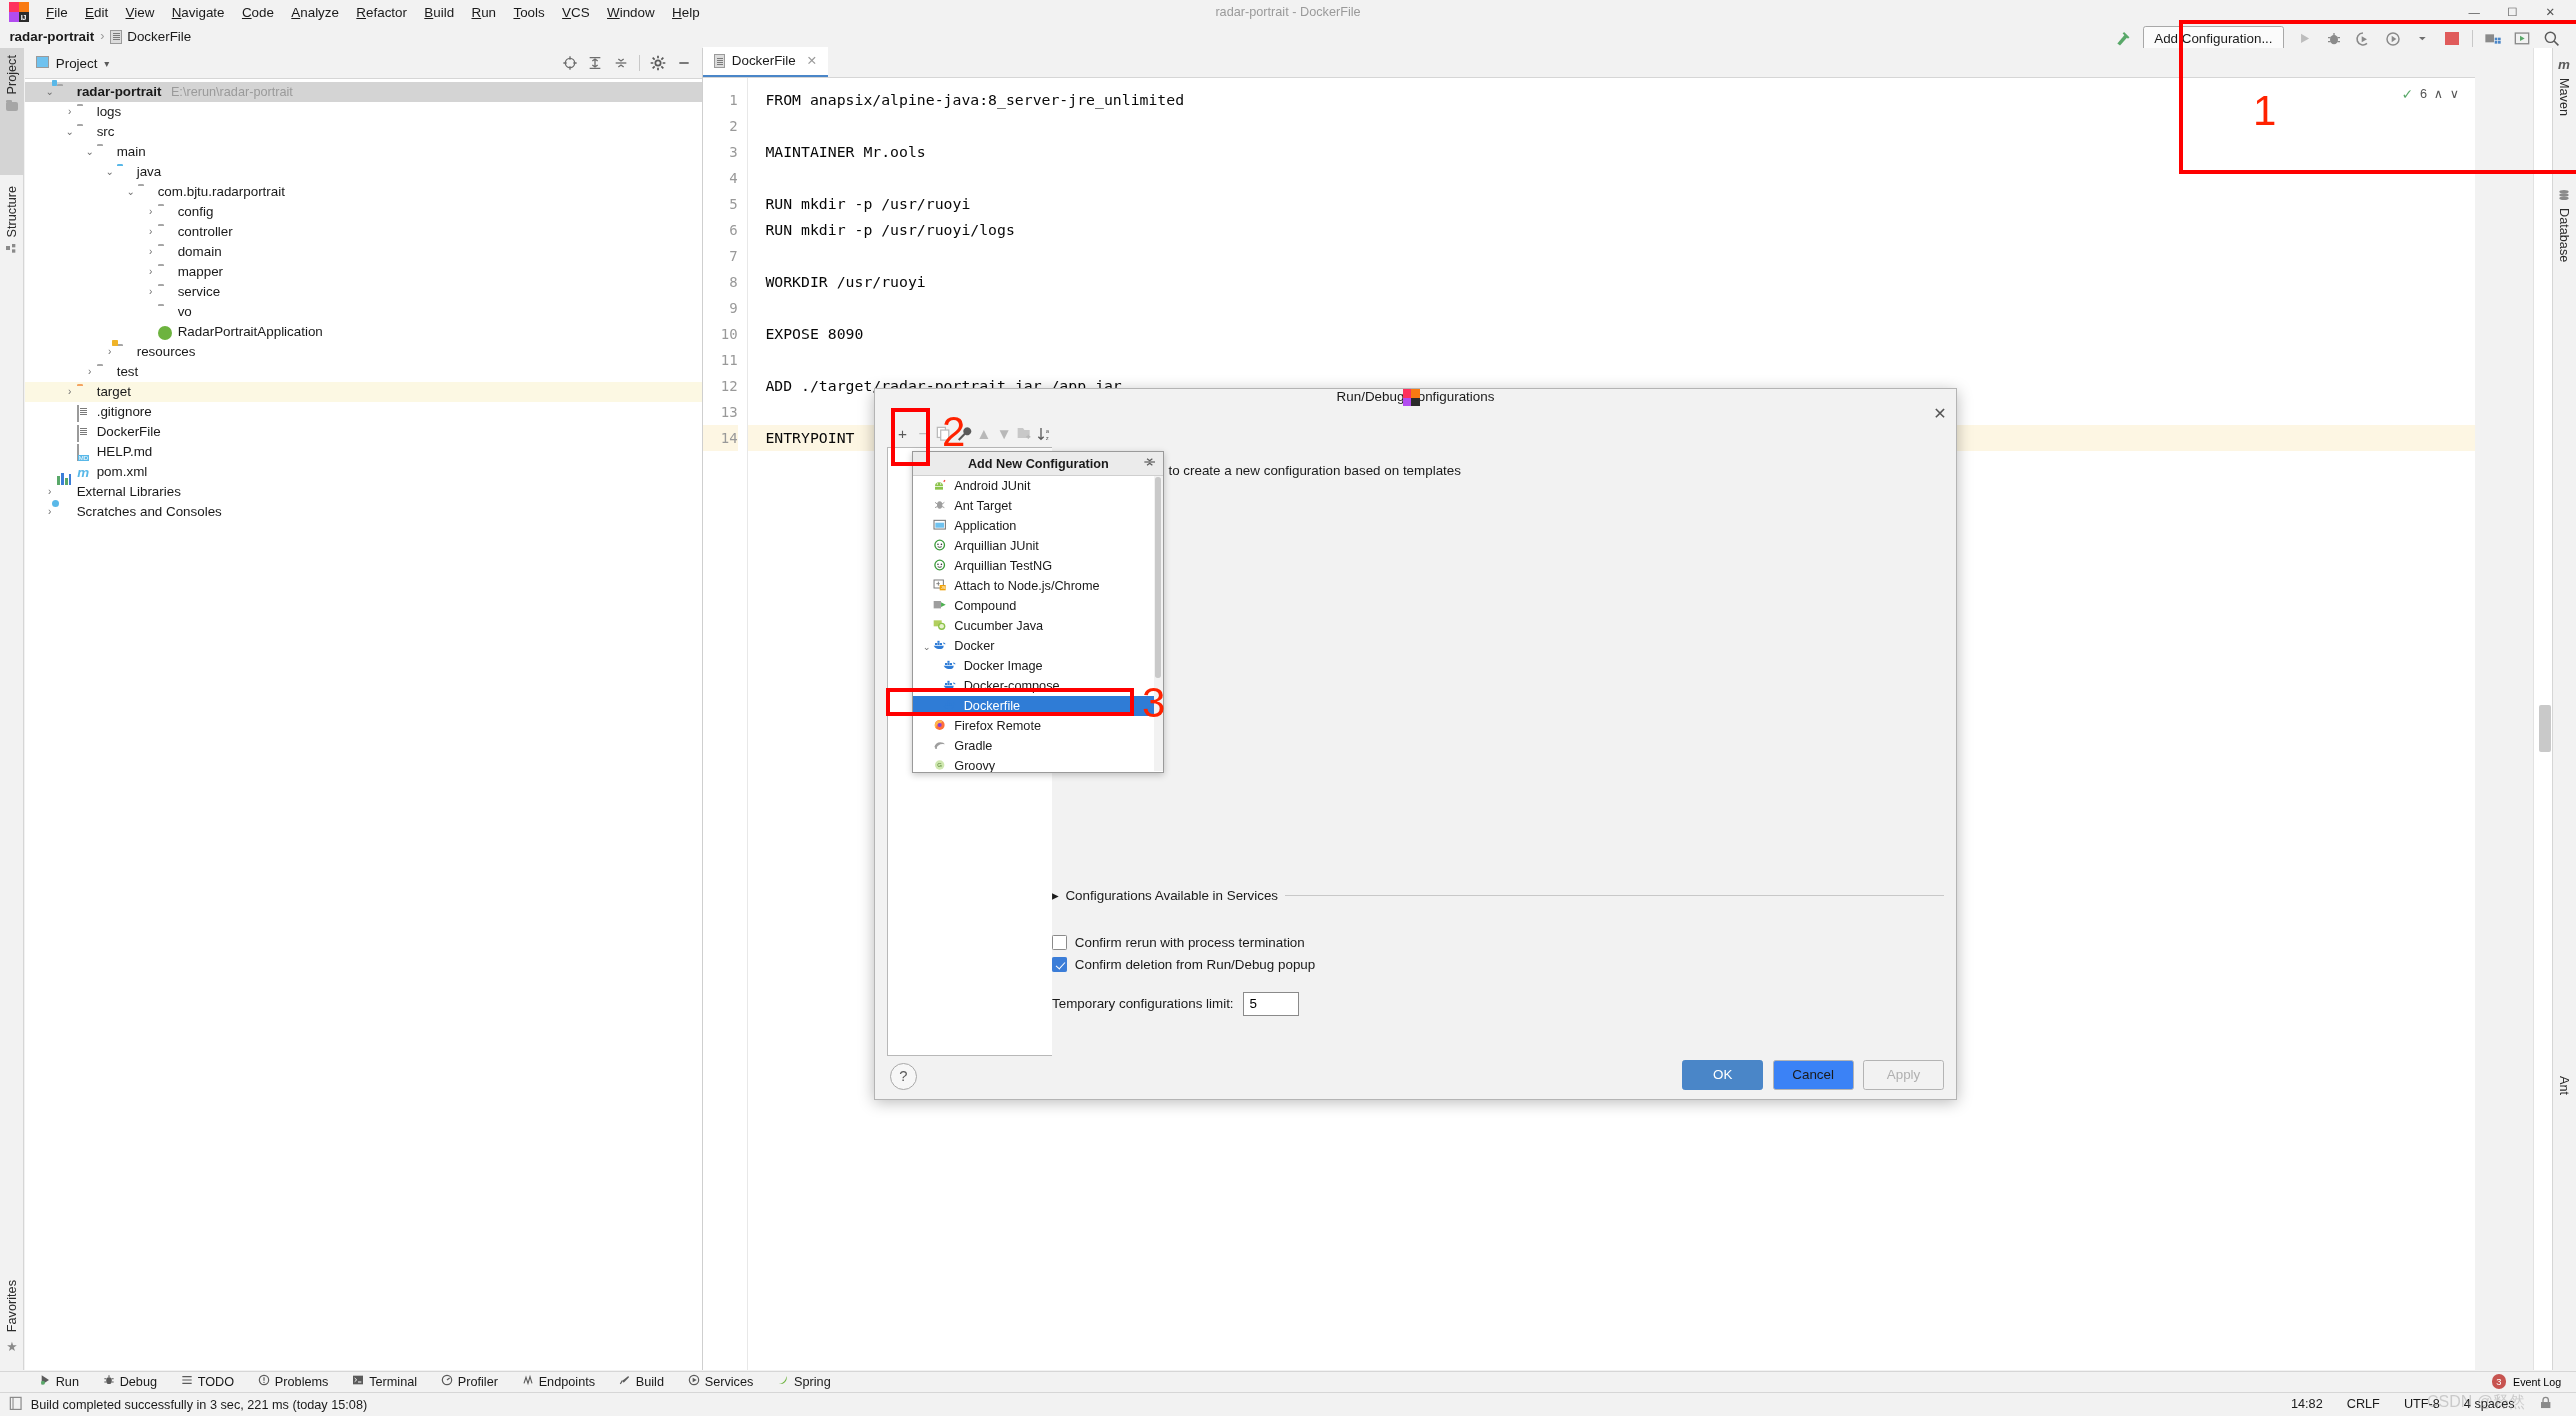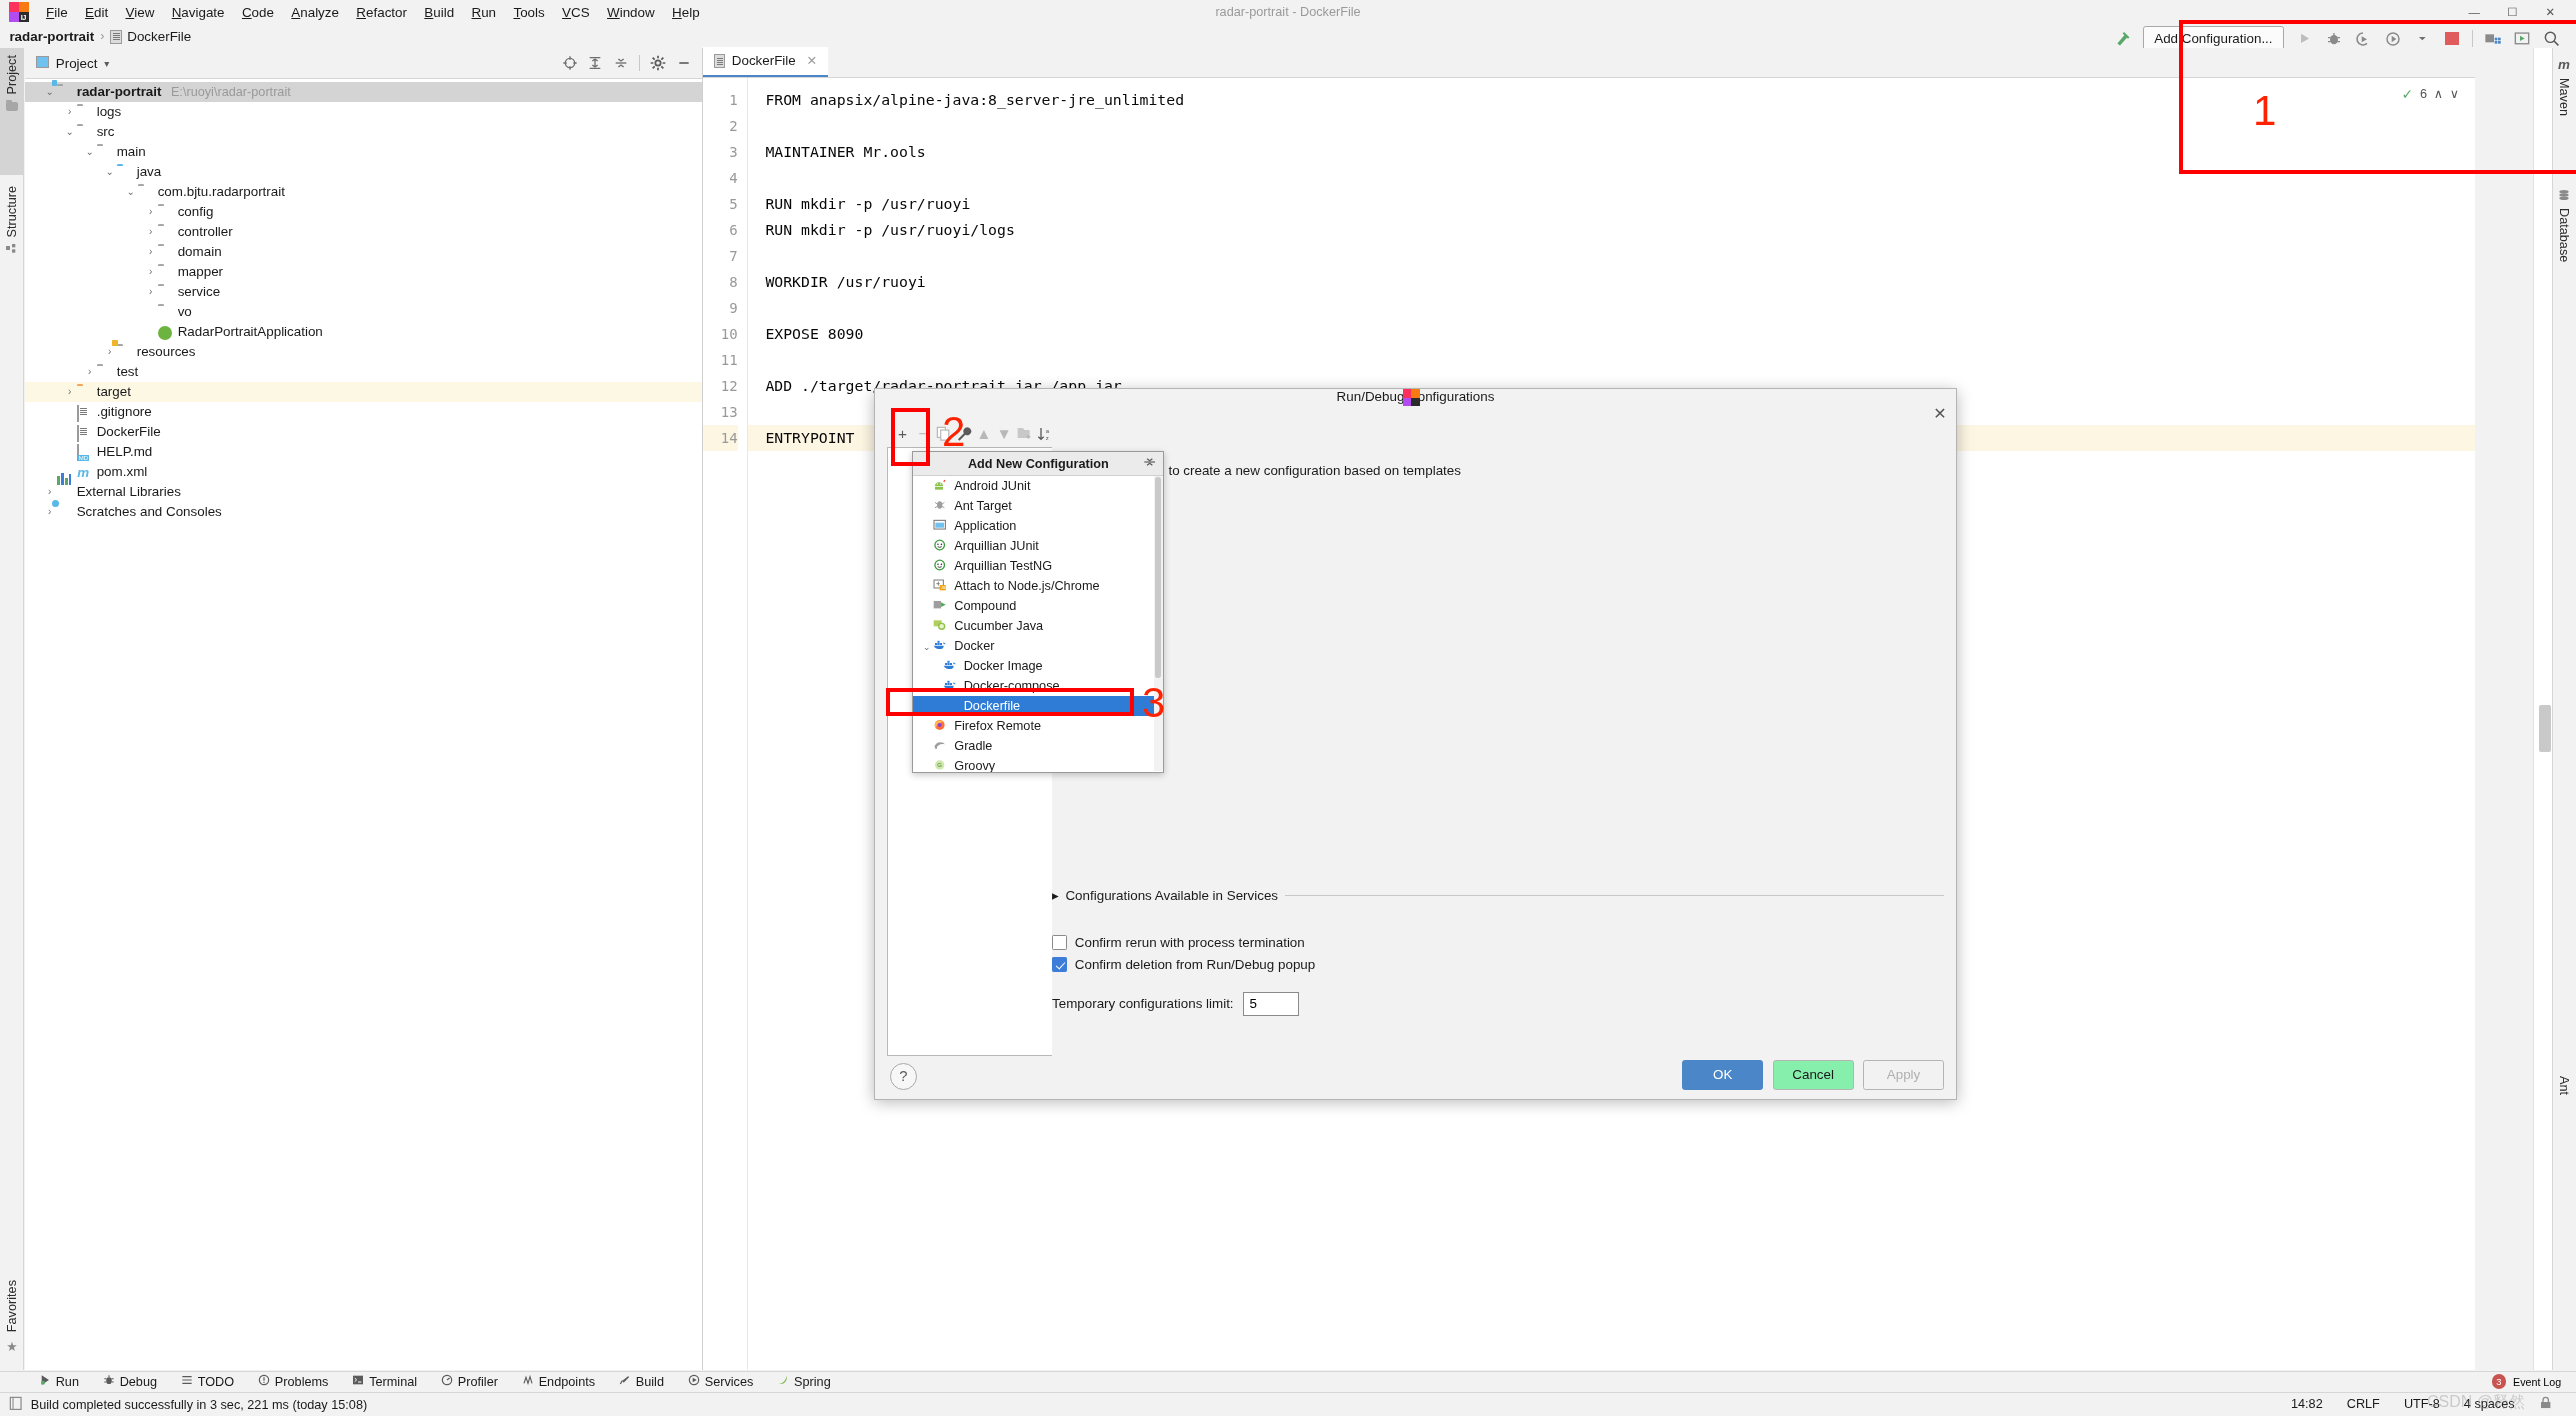--- a/index.html
+++ b/index.html
@@ -196,21 +196,21 @@
   .dlg-lowerpanel { position:absolute; left:177px; right:12px; bottom:43px; height:168px; }
   .sec-title { display:flex; align-items:center; gap:6.7px; font-size:13.4px; color:#1a1a1a; }
   .sec-title .line { flex:1; height:0.7px; background:#c8c8c8; }
   .cbrow { display:flex; align-items:center; gap:8px; font-size:13.4px; color:#1a1a1a; margin-top:6.7px;}
   .cbox { width:14.8px;height:14.8px;border:0.7px solid #8a8a8a;background:#fff;border-radius:1.3px;}
   .cbox.on { background:#3b7dd8; border-color:#3b7dd8; position:relative;}
   .cbox.on:after{content:"";position:absolute;left:4.7px;top:2px;width:4px;height:8px;border:solid #fff;border-width:0 1.3px 1.3px 0;transform:rotate(42deg);}
   .tclimit { display:flex; align-items:center; gap:9.4px; font-size:13.4px; color:#1a1a1a; margin-top:20px;}
   .tclimit input { width:56px; height:24px; border:0.7px solid #8a8a8a; background:#fff; font-size:13.4px; padding:0 5.4px; font-family:"Liberation Sans",sans-serif;}
   .dlg-buttons { position:absolute; right:12px; bottom:9.4px; display:flex; gap:9.4px; }
-  .btn { min-width:81px; height:29.5px; border:0.7px solid #b4b4b4; background:#86efac; border-radius:2.7px; font-size:13.4px; color:#1a1a1a; display:flex;align-items:center;justify-content:center;}
+  .btn { min-width:81px; height:29.5px; border:0.7px solid #b4b4b4; background:#3b82f6; border-radius:2.7px; font-size:13.4px; color:#1a1a1a; display:flex;align-items:center;justify-content:center;}
   .btn.primary { background:#4a86c8; border-color:#4a86c8; color:#fff; }
   .btn.disabled { color:#b0b0b0; background:#f2f2f2;}
   .helpbtn { position:absolute; left:14.8px; bottom:9.4px; width:27px;height:27px;border-radius:50%;border:0.7px solid #a8a8a8;display:flex;align-items:center;justify-content:center;font-size:14.8px;color:#5a5a5a;background:#f7f7f7;}
 
   
   .anno-box { position:absolute; border:4px solid #ff0000; pointer-events:none; z-index:60;}
   .anno-num { position:absolute; color:#ff2200; font-size:42px; font-family:"Liberation Sans", sans-serif; z-index:61; }
   .watermark { position:absolute; color:rgba(130,130,130,.35); font-size:16px; z-index:70; }
 </style>
 </head>
@@ -384,21 +384,21 @@
             </svg>
           </div>
       </div>
     </div>
     <div class="tree" id="tree">
         <div class="trow sel-root">
           <span style="width:12px;flex:0 0 12px;"></span>
           <span class="chev">⌄</span>
           <span class="ico"><span class="fold src"></span></span>
           <span class="tname bold">radar-portrait</span>
-          <span class="tpath">E:\ruoyi\radar-portrait</span>
+          <span class="tpath">E:\rerun\radar-portrait</span>
         </div>
         <div class="trow">
           <span style="width:32px;flex:0 0 32px;"></span>
           <span class="chev">›</span>
           <span class="ico"><span class="fold"></span></span>
           <span class="tname">logs</span>
         </div>
         <div class="trow">
           <span style="width:32px;flex:0 0 32px;"></span>
           <span class="chev">⌄</span>

